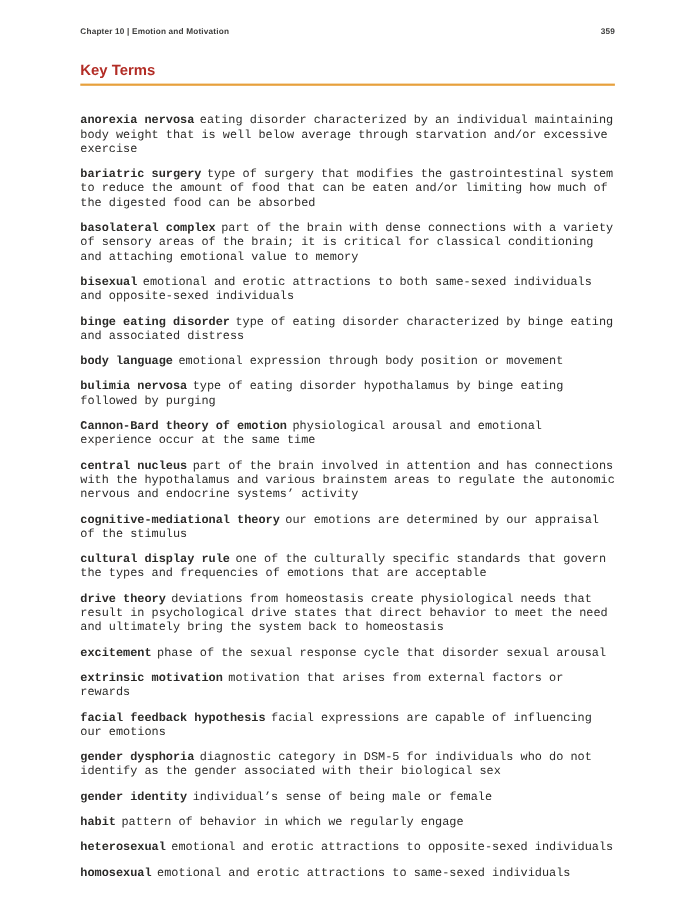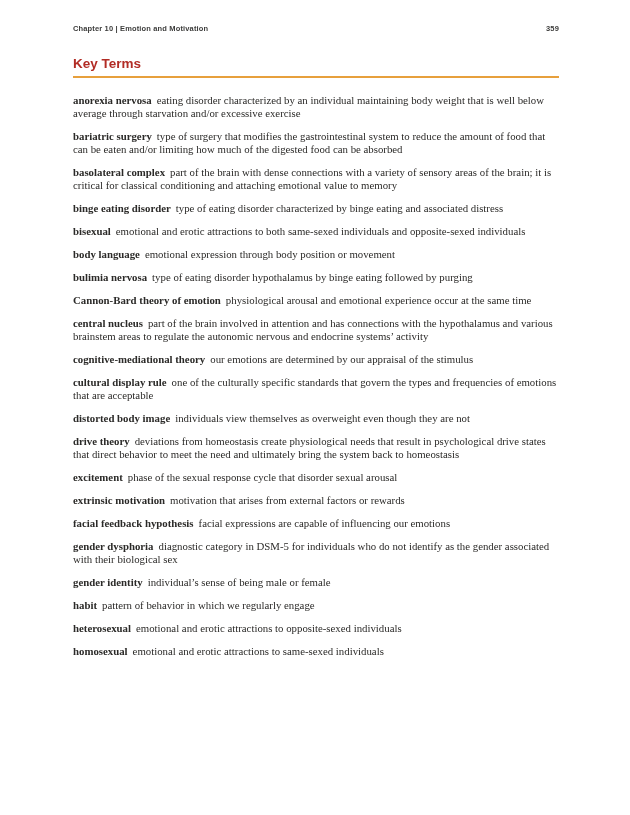--- a/index.html
+++ b/index.html
@@ -40,23 +40,24 @@
     width: 486px;
     font-family: "Liberation Sans", sans-serif;
     font-size: 13.5px;
     font-weight: bold;
     color: var(--heading);
     padding-bottom: 5px;
     border-bottom: 2px solid var(--rule);
   }
   .terms {
     position: absolute;
-    top: 94px;
+    top: 104px;
     left: 73px;
     width: 486px;
+    font-family: Liberation Mono, monospace;
   }
   .term-entry {
     font-size: 10.8px;
     line-height: 13px;
     margin-bottom: 10px;
     color: var(--text);
   }
   .term {
     font-weight: bold;
     margin-right: 5px;
@@ -71,29 +72,28 @@
     <span>Chapter 10 | Emotion and Motivation</span>
     <span>359</span>
   </div>
 
   <div class="section-heading">Key Terms</div>
 
   <div class="terms">
     <p class="term-entry"><b class="term">anorexia nervosa</b><span>eating disorder characterized by an individual maintaining body weight that is well below average through starvation and/or excessive exercise</span></p>
     <p class="term-entry"><b class="term">bariatric surgery</b><span>type of surgery that modifies the gastrointestinal system to reduce the amount of food that can be eaten and/or limiting how much of the digested food can be absorbed</span></p>
     <p class="term-entry"><b class="term">basolateral complex</b><span>part of the brain with dense connections with a variety of sensory areas of the brain; it is critical for classical conditioning and attaching emotional value to memory</span></p>
+    <p class="term-entry"><b class="term">bisexual</b><span>emotional and erotic attractions to both same-sexed individuals and opposite-sexed individuals</span></p>
     <p class="term-entry"><b class="term">binge eating disorder</b><span>type of eating disorder characterized by binge eating and associated distress</span></p>
-    <p class="term-entry"><b class="term">bisexual</b><span>emotional and erotic attractions to both same-sexed individuals and opposite-sexed individuals</span></p>
     <p class="term-entry"><b class="term">body language</b><span>emotional expression through body position or movement</span></p>
     <p class="term-entry"><b class="term">bulimia nervosa</b><span>type of eating disorder hypothalamus by binge eating followed by purging</span></p>
     <p class="term-entry"><b class="term">Cannon-Bard theory of emotion</b><span>physiological arousal and emotional experience occur at the same time</span></p>
     <p class="term-entry"><b class="term">central nucleus</b><span>part of the brain involved in attention and has connections with the hypothalamus and various brainstem areas to regulate the autonomic nervous and endocrine systems’ activity</span></p>
     <p class="term-entry"><b class="term">cognitive-mediational theory</b><span>our emotions are determined by our appraisal of the stimulus</span></p>
     <p class="term-entry"><b class="term">cultural display rule</b><span>one of the culturally specific standards that govern the types and frequencies of emotions that are acceptable</span></p>
-    <p class="term-entry"><b class="term">distorted body image</b><span>individuals view themselves as overweight even though they are not</span></p>
     <p class="term-entry"><b class="term">drive theory</b><span>deviations from homeostasis create physiological needs that result in psychological drive states that direct behavior to meet the need and ultimately bring the system back to homeostasis</span></p>
     <p class="term-entry"><b class="term">excitement</b><span>phase of the sexual response cycle that disorder sexual arousal</span></p>
     <p class="term-entry"><b class="term">extrinsic motivation</b><span>motivation that arises from external factors or rewards</span></p>
     <p class="term-entry"><b class="term">facial feedback hypothesis</b><span>facial expressions are capable of influencing our emotions</span></p>
     <p class="term-entry"><b class="term">gender dysphoria</b><span>diagnostic category in DSM-5 for individuals who do not identify as the gender associated with their biological sex</span></p>
     <p class="term-entry"><b class="term">gender identity</b><span>individual’s sense of being male or female</span></p>
     <p class="term-entry"><b class="term">habit</b><span>pattern of behavior in which we regularly engage</span></p>
     <p class="term-entry"><b class="term">heterosexual</b><span>emotional and erotic attractions to opposite-sexed individuals</span></p>
     <p class="term-entry"><b class="term">homosexual</b><span>emotional and erotic attractions to same-sexed individuals</span></p>
   </div>

